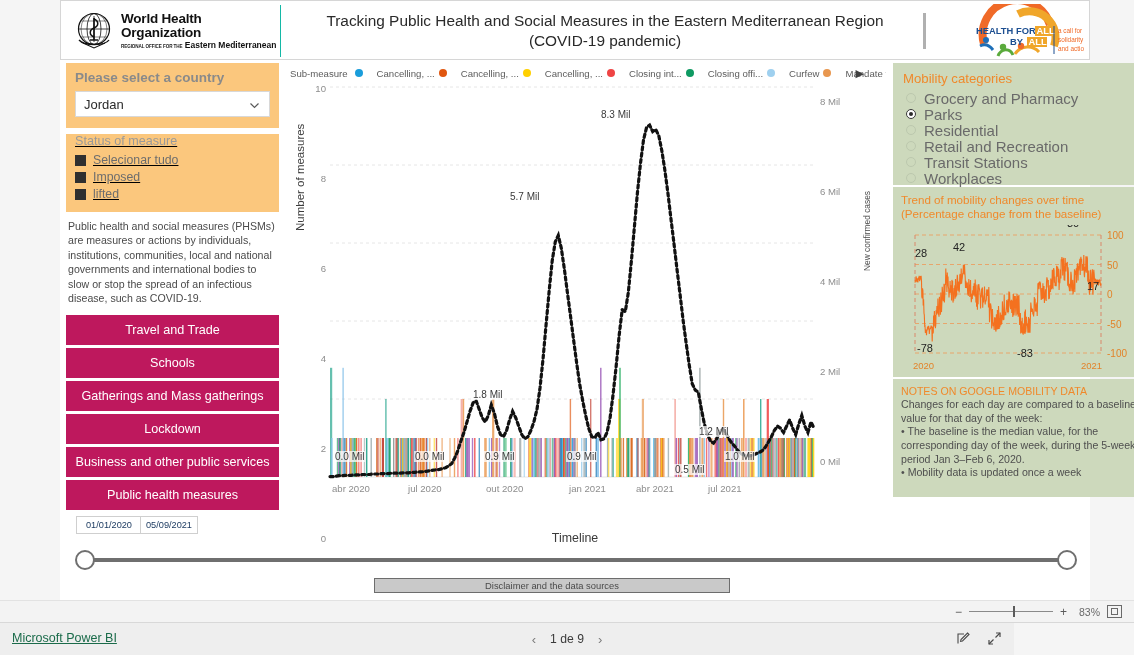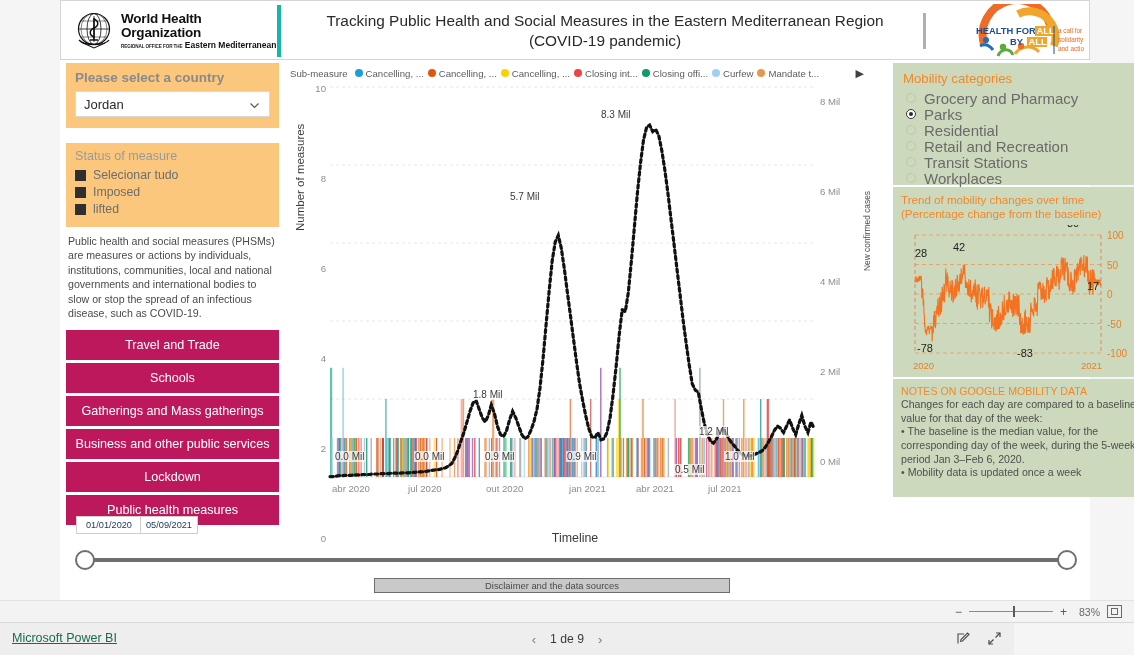--- a/index.html
+++ b/index.html
@@ -11,21 +11,21 @@
   }
   .app{position:relative;width:1134px;height:655px;background:#f5f5f5;}
 
   
   .canvas{position:absolute;left:60px;top:0;width:1030px;height:600px;background:#ffffff;}
 
   
   .header{position:absolute;left:0;top:0;width:1030px;height:60px;background:#ffffff;
           border:1px solid #d6d6d6;box-sizing:border-box;}
   .who-logo{position:absolute;left:8px;top:4px;width:212px;height:52px;
-            border-right:4px solid #14b8a6;box-sizing:border-box;
+            border-right:1px solid #14b8a6;box-sizing:border-box;
             display:flex;align-items:center;gap:6px;padding-left:4px;}
   .who-emblem{width:42px;height:42px;flex:0 0 42px;position:relative;}
   .who-txt{display:flex;flex-direction:column;justify-content:center;line-height:1.02;}
   .who-l1{font-size:13.5px;font-weight:bold;color:#111;letter-spacing:-.2px;}
   .who-l2{font-size:13.5px;font-weight:bold;color:#111;letter-spacing:-.2px;}
   .who-sub{font-size:8.5px;font-weight:bold;color:#111;margin-top:2px;white-space:nowrap;}
   .who-sub .tiny{font-size:4.6px;letter-spacing:-.1px;color:#222;}
 
   .rep-title{position:absolute;left:236px;top:6px;width:616px;height:48px;
              display:flex;align-items:center;justify-content:center;text-align:center;
@@ -36,38 +36,38 @@
 
   
   .leftcol{position:absolute;left:6px;top:63px;width:213px;}
   .panel-country{background:#fbc77d;padding:7px 9px 11px 9px;}
   .panel-title{color:#8a8a8a;font-weight:bold;font-size:13.5px;margin-bottom:6px;}
   .country-select{background:#ffffff;border:1px solid #d8d8d8;height:26px;
                   display:flex;align-items:center;padding:0 8px;box-sizing:border-box;}
   .country-value{flex:1;font-size:13px;color:#2b2b2b;}
   .chev{width:13px;height:13px;flex:0 0 13px;}
 
-  .panel-status{background:#fbc77d;margin-top:15px;padding:6px 9px 9px 9px;}
+  .panel-status{background:#fbc77d;margin-top:6px;padding:0 9px 9px 9px;text-decoration:underline;}
   .panel-status .panel-title{color:#9a9a9a;font-weight:normal;font-size:12.6px;margin-bottom:4px;}
   .chk-row{display:flex;align-items:center;gap:7px;height:16px;margin-bottom:1px;}
   .chk-box{width:11px;height:11px;background:#2f2f2f;flex:0 0 11px;}
   .chk-lbl{font-size:12.3px;color:#6d6d6d;}
 
   .phsm-desc{padding:7px 2px 0 2px;font-size:10.6px;line-height:1.36;color:#4a4a4a;}
 
   .btn-stack{margin-top:10px;display:flex;flex-direction:column;gap:3px;}
   .gbtn{background:#be185d;color:#ffffff;height:30px;display:flex;align-items:center;
         justify-content:center;font-size:12.6px;cursor:pointer;}
 
   
   .chartbox{position:absolute;left:224px;top:63px;width:602px;height:450px;background:#ffffff;}
   .legend{position:absolute;left:6px;top:2px;width:596px;height:16px;display:flex;
           align-items:center;gap:4px;font-size:9.6px;color:#5c5c5c;white-space:nowrap;overflow:hidden;}
   .legend .lg-title{margin-right:3px;}
-  .lg-item{display:flex;align-items:center;gap:3px;}
+  .lg-item{display:flex;align-items:center;gap:14px;}
   .lg-dot{width:8px;height:8px;border-radius:50%;flex:0 0 8px;}
   .legend-arrow{position:absolute;right:22px;top:4px;font-size:11px;color:#404040;cursor:pointer;}
 
   .plot{position:absolute;left:0;top:18px;width:602px;height:432px;}
   .ylabel-left{position:absolute;left:10px;top:150px;transform:rotate(-90deg);
                transform-origin:left top;font-size:11.5px;color:#3d3d3d;white-space:nowrap;}
   .ylabel-right{position:absolute;left:578px;top:190px;transform:rotate(-90deg);
                 transform-origin:left top;font-size:8.4px;color:#4a4a4a;white-space:nowrap;}
   .ytick{position:absolute;font-size:9.6px;color:#8d8d8d;}
   .ytick-l{right:0;text-align:right;width:20px;}
@@ -219,22 +219,22 @@
           <span class="chk-lbl">lifted</span>
         </div>
       </div>
 
       <div class="phsm-desc">Public health and social measures (PHSMs) are measures or actions by individuals, institutions, communities, local and national governments and international bodies to slow or stop the spread of an infectious disease, such as COVID-19.</div>
 
       <div class="btn-stack">
         <div class="gbtn">Travel and Trade</div>
         <div class="gbtn">Schools</div>
         <div class="gbtn">Gatherings and Mass gatherings</div>
+        <div class="gbtn">Lockdown</div>
         <div class="gbtn">Business and other public services</div>
-        <div class="gbtn">Lockdown</div>
         <div class="gbtn">Public health measures</div>
       </div>
     </div>
 
     <div class="chartbox">
 
       <div class="legend">
         <span class="lg-title">Sub-measure</span>
         <span class="lg-item">
             <span class="lg-dot" style="background:#1a9ddb"></span>

